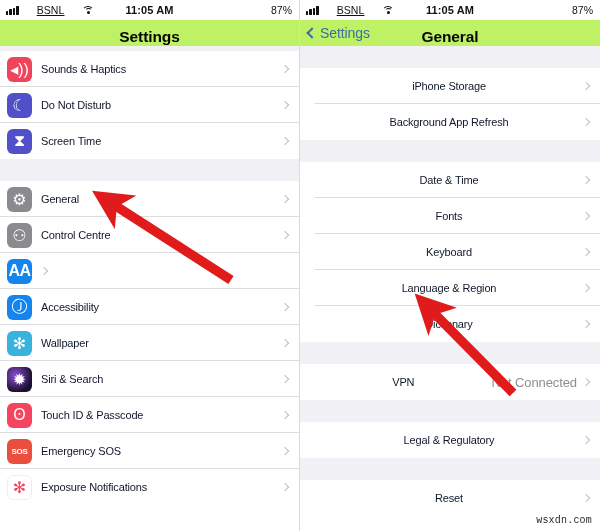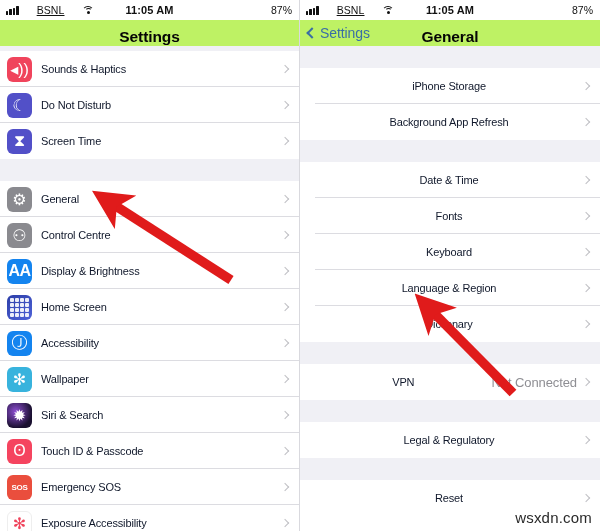--- a/index.html
+++ b/index.html
@@ -104,22 +104,22 @@
   .ic-touch  { background:#f5445f; }
   .ic-sos    { background:#ea4e3d; font-size:8px; font-weight:bold; letter-spacing:-.3px;text-align:center; }
   .ic-expo   { background:#fff; border:1px solid #eee; }
   .dots { display:grid; grid-template-columns:repeat(4,1fr); gap:1px; padding:3px; width:100%;height:100%; }
   .dots i { background:rgba(255,255,255,.9); border-radius:1px; display:block; }
 
   
   .arrow-layer { position:absolute; inset:0; pointer-events:none; }
 
   .watermark {
-    position:absolute; right:8px; bottom:5px; font-size:15px;
-    color:#2a2a2a; font-family:Liberation Sans, sans-serif; letter-spacing:.2px;
+    position:absolute; right:8px; bottom:5px; font-size:10px;
+    color:#2a2a2a; font-family:Liberation Mono, monospace; letter-spacing:.2px;
   }
 </style>
 </head>
 <body>
 
 <div class="screens">
 
   <div class="pane left">
 
     <div class="statusbar">
@@ -176,45 +176,20 @@
           <span class="label">General</span>
           <span class="chev"></span>
         </div>
         <div class="row">
           <span class="ico ic-control">⚇</span>
           <span class="label">Control Centre</span>
           <span class="chev"></span>
         </div>
         <div class="row">
           <span class="ico ic-display">AA</span>
-          <span class="label">Display &amp; Brightness</span>
-          <span class="chev"></span>
-        </div>
-        <div class="row">
-          <span class="ico ic-home">
-            <span class="dots">
-              <i></i>
-              <i></i>
-              <i></i>
-              <i></i>
-              <i></i>
-              <i></i>
-              <i></i>
-              <i></i>
-              <i></i>
-              <i></i>
-              <i></i>
-              <i></i>
-              <i></i>
-              <i></i>
-              <i></i>
-              <i></i>
-            </span>
-          </span>
-          <span class="label">Home Screen</span>
           <span class="chev"></span>
         </div>
         <div class="row">
           <span class="ico ic-access">Ⓙ</span>
           <span class="label">Accessibility</span>
           <span class="chev"></span>
         </div>
         <div class="row">
           <span class="ico ic-wall">✻</span>
           <span class="label">Wallpaper</span>
@@ -230,21 +205,21 @@
           <span class="label">Touch ID &amp; Passcode</span>
           <span class="chev"></span>
         </div>
         <div class="row">
           <span class="ico ic-sos">SOS</span>
           <span class="label">Emergency SOS</span>
           <span class="chev"></span>
         </div>
         <div class="row last">
           <span class="ico ic-expo" style="color: rgb(240, 68, 92);">✻</span>
-          <span class="label">Exposure Accessibility</span>
+          <span class="label">Exposure Notifications</span>
           <span class="chev"></span>
         </div>
       </div>
   </div>
 
   <div class="pane right">
 
     <div class="statusbar">
       <div class="sb-left">
         <span class="bars">

